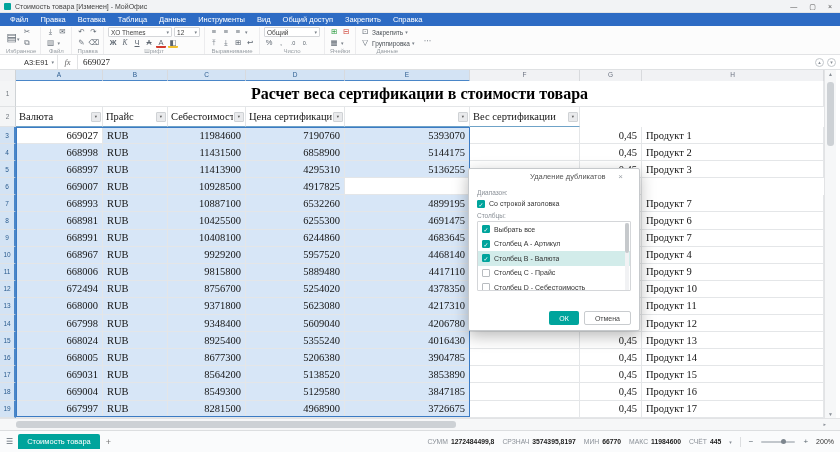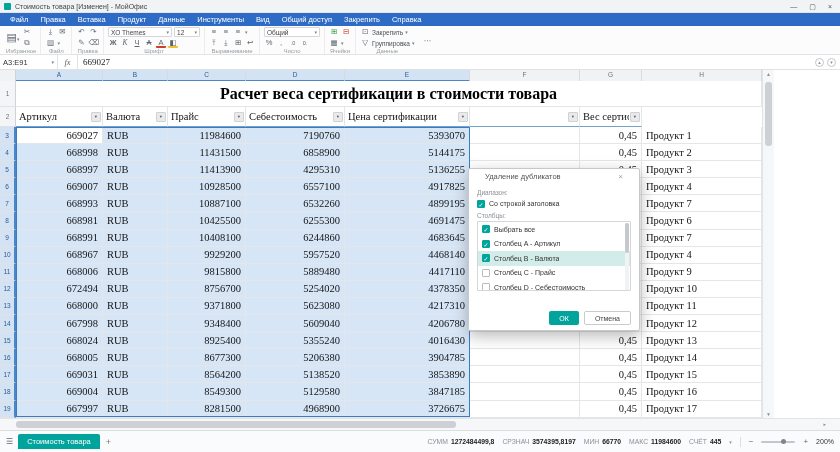--- a/index.html
+++ b/index.html
@@ -32,31 +32,31 @@
   .tbtn.ital { font-style:italic; font-family:"Liberation Serif",serif; }
   .tbtn.und  { text-decoration:underline; }
   .tbtn.strk { text-decoration:line-through; }
   .tbtn.fc { border-bottom:2px solid #d23b2e; }
   .tbtn.bc { border-bottom:2px solid #f2c12e; }
   .tbtn.green { color:#2f9e44; }
   .tbtn.red { color:#cf4437; }
   .tb-textbtn { display:flex; align-items:center; gap:2px; font-size:6.5px; color:#4a5056; height:10px; white-space:nowrap; }
 
   
-  .formulabar { height:15px; background:#fff; border-bottom:1px solid #dfe1e3; display:flex; align-items:stretch; }
+  .formulabar { height:15px; background:#fff; border-bottom:1px solid #dfe1e3; display:flex; align-items:stretch;text-align:right; }
   .name-box { width:58px; border-right:1px solid #e2e3e5; display:flex; align-items:center; padding:0 3px; gap:3px; }
   .name-box-text { font-size:7.5px; color:#333; flex:1; }
   .fx-btn { width:20px; border-right:1px solid #e2e3e5; display:flex; align-items:center; justify-content:center; font-family:"Liberation Serif",serif; font-style:italic; font-size:8.5px; color:#666; }
   .formula-value { flex:1; display:flex; align-items:center; padding:0 5px; font-family:"Liberation Serif",serif; font-size:9px; color:#222; }
   .fb-right { display:flex; align-items:center; gap:3px; padding:0 4px; }
   .circle-btn { width:9px; height:9px; border:1px solid #c3c7cb; border-radius:50%; font-size:5px; color:#8a9097; display:flex; align-items:center; justify-content:center; }
 
   
   .sheet { flex:1; display:flex; overflow:hidden; }
-  .sheet-left { width:762px; display:flex; flex-direction:column; }
+  .sheet-left { width:824px; display:flex; flex-direction:column; }
   .colhdrs { height:11px; display:grid; grid-template-columns:16px 87px 65px 78px 99px 125px 110px 62px 1fr; background:#f1f2f4; }
   .colhdr-corner { border-right:1px solid #d0d3d6; border-bottom:1px solid #d0d3d6; background:#f1f2f4; }
   .colhdr-cell { font-size:6.5px; color:#6b7artific0;}
   .colhdr-cell { font-size:6.5px; color:#6b7280; text-align:center; line-height:10px; border-right:1px solid #d8dadd; border-bottom:1px solid #c9cdd1; }
   .colhdr-cell.sel { background:#d3e3f4; color:#2b5c8f; border-bottom:2px solid #4a86c8; }
 
   .gridwrap { position:relative; flex:1; overflow:hidden; background:#fff; }
   .row { display:grid; grid-template-columns:16px 87px 65px 78px 99px 125px 110px 62px 1fr; }
   .row-title { height:26px; }
   .row-head  { height:20px; }
@@ -77,21 +77,21 @@
   .sel-outline { position:absolute; left:16px; top:46px; width:454px; height:290px; border:1px solid #3b7bc4; pointer-events:none; z-index:3; }
 
   
   .vscroll { width:12px; background:#f6f7f8; border-left:1px solid #e2e3e5; position:relative; }
   .vs-arrow { position:absolute; left:0; width:11px; text-align:center; font-size:5px; color:#8a9097; }
   .vs-up { top:1px; } .vs-down { bottom:1px; }
   .vs-thumb { position:absolute; left:2px; top:12px; width:7px; height:64px; background:#cdd1d5; border-radius:3px; }
 
   
   .dialog { position:absolute; left:468px; top:168px; width:172px; height:163px; background:#fff; border:1px solid #c6c9cc; border-radius:2px; box-shadow:0 5px 16px rgba(0,0,0,.28); z-index:20; display:flex; flex-direction:column; }
-  .dlg-head { height:15px; display:flex; align-items:center; padding:0 16px; }
+  .dlg-head { height:15px; display:flex; align-items:center; padding:0 16px;margin-left:45px; }
   .dlg-title { font-size:7.5px; color:#555; flex:1; }
   .dlg-close { font-size:8px; color:#9aa0a6; }
   .dlg-body { flex:1; padding:2px 8px 0 8px; }
   .dlg-label { font-size:6.5px; color:#8a9097; margin:3px 0 2px 0; }
   .dlg-cb-row { display:flex; align-items:center; gap:4px; height:11px; }
   .cb { width:8px; height:8px; border:1px solid #b8bcc0; border-radius:1px; flex:0 0 auto; font-size:6px; line-height:8px; text-align:center; color:#fff; }
   .cb.checked { background:#00a49c; border-color:#00a49c; }
   .dlg-cb-label { font-size:7px; color:#333; white-space:nowrap; }
   .dlg-list { position:relative; border:1px solid #d4d6d9; border-radius:1px; height:70px; overflow:hidden; margin-top:1px; background:#fff; }
   .dlg-item { display:flex; align-items:center; gap:4px; height:14.5px; padding:0 4px; }
@@ -138,21 +138,21 @@
       <span class="win-btn">—</span>
       <span class="win-btn">▢</span>
       <span class="win-btn">×</span>
     </span>
   </div>
 
   <div class="menubar">
       <div class="menu-item">Файл</div>
       <div class="menu-item">Правка</div>
       <div class="menu-item">Вставка</div>
-      <div class="menu-item">Продукт</div>
+      <div class="menu-item">Таблица</div>
       <div class="menu-item">Данные</div>
       <div class="menu-item">Инструменты</div>
       <div class="menu-item">Вид</div>
       <div class="menu-item">Общий доступ</div>
       <div class="menu-item">Закрепить</div>
       <div class="menu-item">Справка</div>
     </div>
 
   <div class="toolbar">
     <div class="tb-group">
@@ -322,26 +322,20 @@
           <div class="colhdr-cell">H</div>
         </div>
       <div class="gridwrap">
         <div>
             <div class="row row-title">
               <div class="rowhdr">1</div>
               <div class="cell title-cell" style="grid-column: 2 / -1;">Расчет веса сертификации в стоимости товара</div>
             </div>
             <div class="row row-head">
               <div class="rowhdr">2</div>
-              <div class="cell head-cell">
-                <div class="head-label">Артикул</div>
-                <div class="filter-btn">
-                  <div class="filter-caret">▾</div>
-                </div>
-              </div>
               <div class="cell head-cell">
                 <div class="head-label">Валюта</div>
                 <div class="filter-btn">
                   <div class="filter-caret">▾</div>
                 </div>
               </div>
               <div class="cell head-cell">
                 <div class="head-label">Прайс</div>
                 <div class="filter-btn">
                   <div class="filter-caret">▾</div>
@@ -403,21 +397,20 @@
               <div class="cell ar selcell">5136255</div>
               <div class="cell al"></div>
               <div class="cell ar">0,45</div>
               <div class="cell al">Продукт 3</div>
             </div>
             <div class="row row-data">
               <div class="rowhdr sel">6</div>
               <div class="cell ar selcell">669007</div>
               <div class="cell al selcell">RUB</div>
               <div class="cell ar selcell">10928500</div>
-              <div class="cell ar selcell">6557100</div>
               <div class="cell ar selcell">4917825</div>
               <div class="cell al"></div>
               <div class="cell ar">0,45</div>
               <div class="cell al">Продукт 4</div>
             </div>
             <div class="row row-data">
               <div class="rowhdr sel">7</div>
               <div class="cell ar selcell">668993</div>
               <div class="cell al selcell">RUB</div>
               <div class="cell ar selcell">10887100</div>

